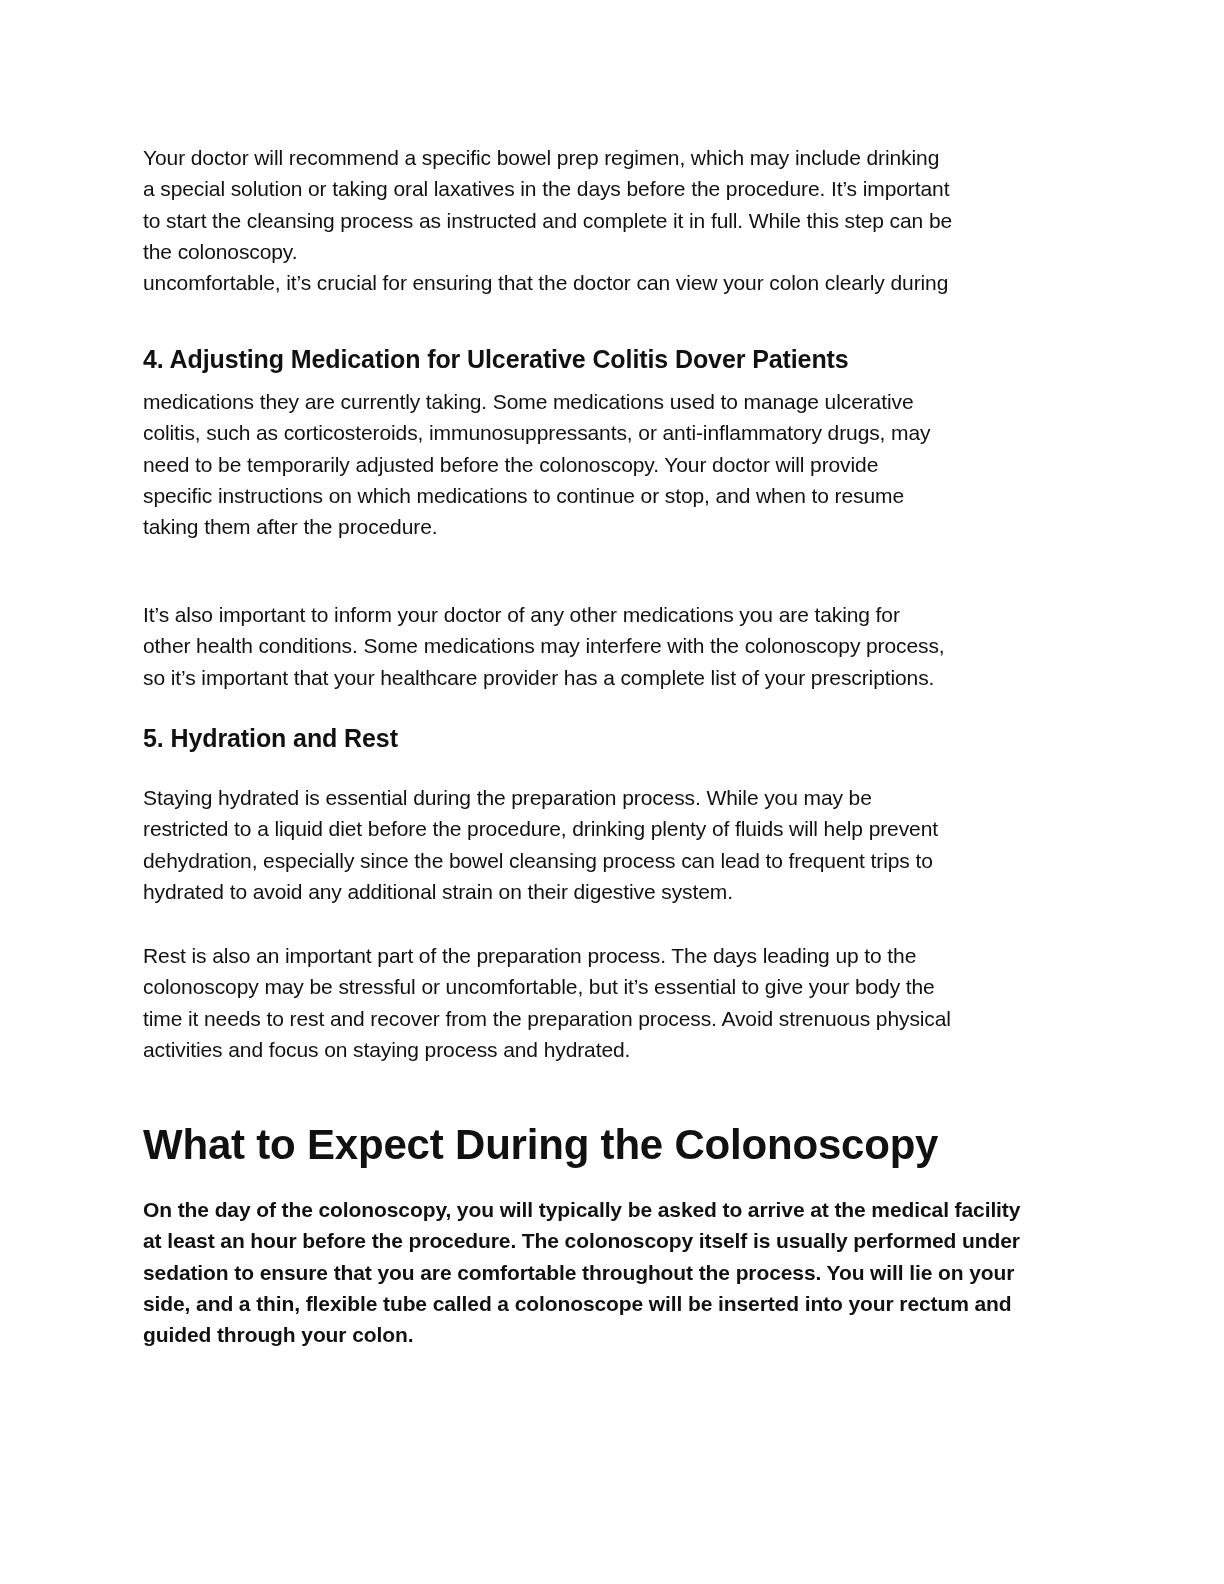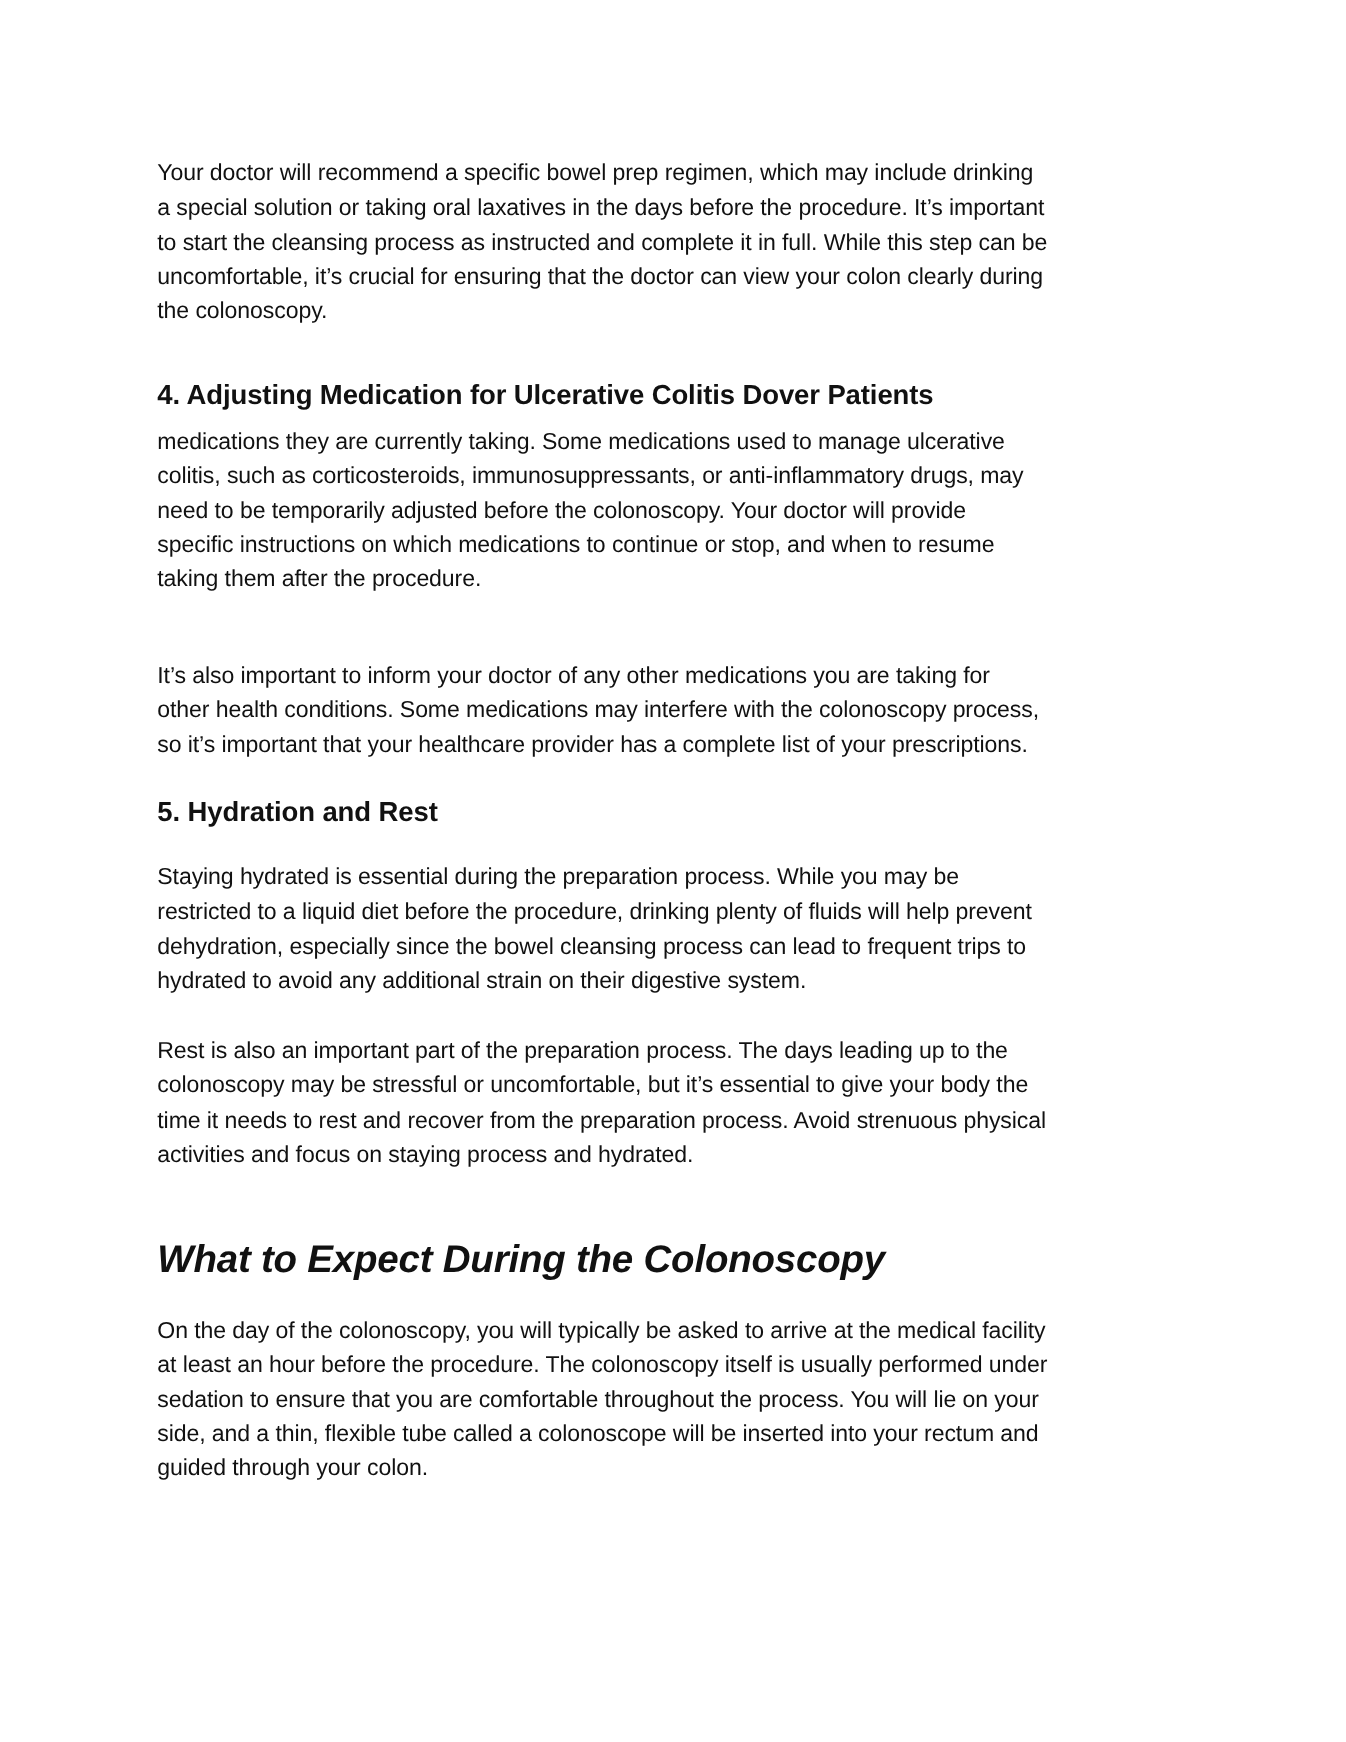--- a/index.html
+++ b/index.html
@@ -37,39 +37,38 @@
       display: block;
     }
     .h3 {
       font-size: 25px;
       font-weight: bold;
       line-height: 30px;
       white-space: nowrap;
       letter-spacing: -0.1px;
     }
     .h2 {
-      font-size: 35px;
+      font-size: 42px;
       font-weight: bold;
       line-height: 40px;
       white-space: nowrap;
       letter-spacing: -0.2px;
-      font-style: italic;
     }
   </style>
 </head>
 <body>
 
 <div class="page">
 
   <div class="block para" style="top:142px;">
     <span class="line">Your doctor will recommend a specific bowel prep regimen, which may include drinking</span>
     <span class="line">a special solution or taking oral laxatives in the days before the procedure. It’s important</span>
     <span class="line">to start the cleansing process as instructed and complete it in full. While this step can be</span>
+    <span class="line">the colonoscopy.</span>
     <span class="line">uncomfortable, it’s crucial for ensuring that the doctor can view your colon clearly during</span>
-    <span class="line">the colonoscopy.</span>
   </div>
 
   <div class="block h3" style="top:328px;margin-top:16px;">4. Adjusting Medication for Ulcerative Colitis Dover Patients</div>
 
   <div class="block para" style="top:386px;">
     <span class="line">medications they are currently taking. Some medications used to manage ulcerative</span>
     <span class="line">colitis, such as corticosteroids, immunosuppressants, or anti-inflammatory drugs, may</span>
     <span class="line">need to be temporarily adjusted before the colonoscopy. Your doctor will provide</span>
     <span class="line">specific instructions on which medications to continue or stop, and when to resume</span>
     <span class="line">taking them after the procedure.</span>
@@ -92,21 +91,21 @@
 
   <div class="block para" style="top:940px;">
     <span class="line">Rest is also an important part of the preparation process. The days leading up to the</span>
     <span class="line">colonoscopy may be stressful or uncomfortable, but it’s essential to give your body the</span>
     <span class="line">time it needs to rest and recover from the preparation process. Avoid strenuous physical</span>
     <span class="line">activities and focus on staying process and hydrated.</span>
   </div>
 
   <div class="block h2" style="top:1125px;">What to Expect During the Colonoscopy</div>
 
-  <div class="block para" style="top:1194px;">
+  <div class="block para" style="top:1194px;font-weight:bold;">
     <span class="line">On the day of the colonoscopy, you will typically be asked to arrive at the medical facility</span>
     <span class="line">at least an hour before the procedure. The colonoscopy itself is usually performed under</span>
     <span class="line">sedation to ensure that you are comfortable throughout the process. You will lie on your</span>
     <span class="line">side, and a thin, flexible tube called a colonoscope will be inserted into your rectum and</span>
     <span class="line">guided through your colon.</span>
   </div>
 
 </div>
 
 </body></html>

